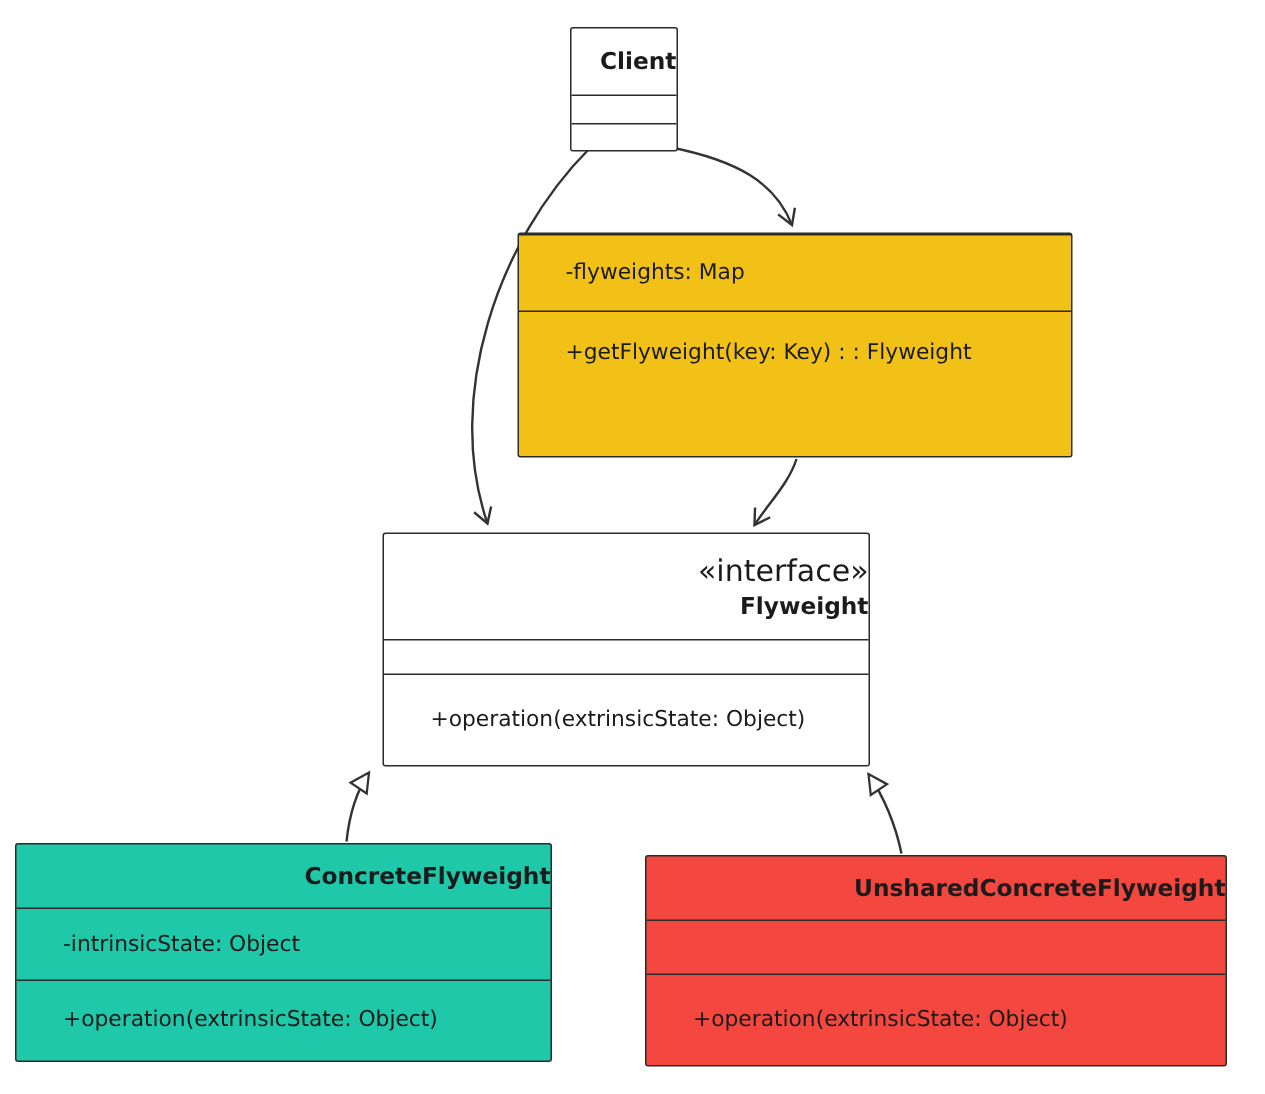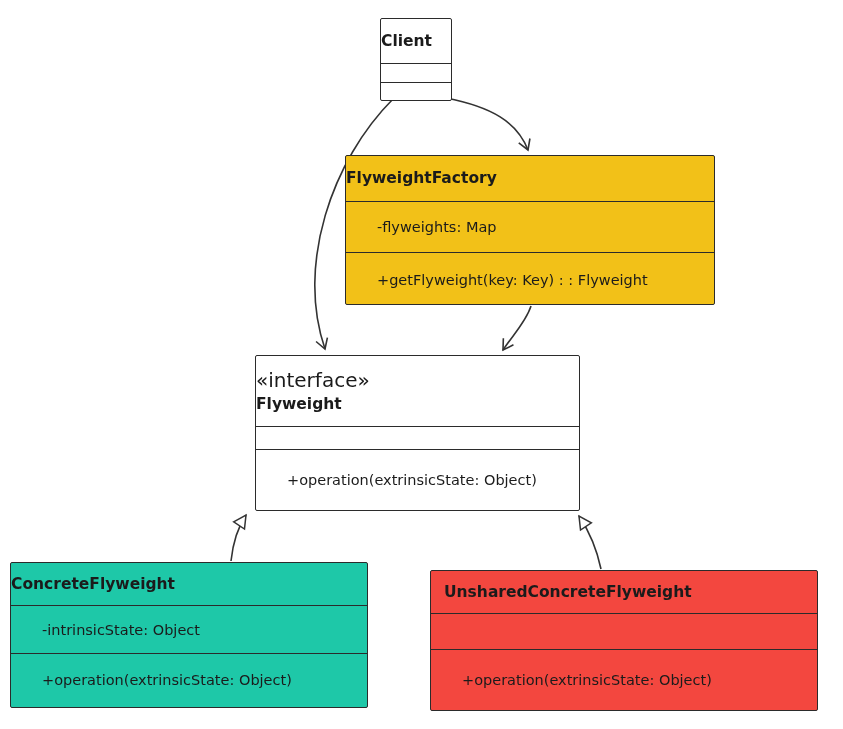--- a/index.html
+++ b/index.html
@@ -24,21 +24,21 @@
     box-sizing: border-box;
     border: 1.6px solid #2b2b2b;
     background: #ffffff;
     border-radius: 2px;
     color: #1b1b1b;
   }
   .uml-title {
     box-sizing: border-box;
     display: flex;
     flex-direction: column;
-    align-items: flex-start;
+    align-items: flex-end;
     justify-content: center;
     font-weight: bold;
     font-size: 15.5px;
     text-align: center;
     line-height: 1.35;
   }
   .uml-title .stereotype {
     font-weight: normal;
     font-size: 20px;
   }
@@ -103,23 +103,20 @@
 
   <div class="uml-class cls-client">
     <div class="uml-title">
       <span>Client</span>
     </div>
     <div class="compartment empty c-attrs"></div>
     <div class="compartment empty c-methods"></div>
   </div>
 
   <div class="uml-class cls-factory" style="background-color: rgb(242, 193, 24);">
-    <div class="uml-title">
-      <span>FlyweightFactory</span>
-    </div>
     <div class="compartment c-attrs">
       <span>-flyweights: Map</span>
     </div>
     <div class="compartment c-methods">
       <span>+getFlyweight(key: Key) : : Flyweight</span>
     </div>
   </div>
 
   <div class="uml-class cls-flyweight">
     <div class="uml-title">

